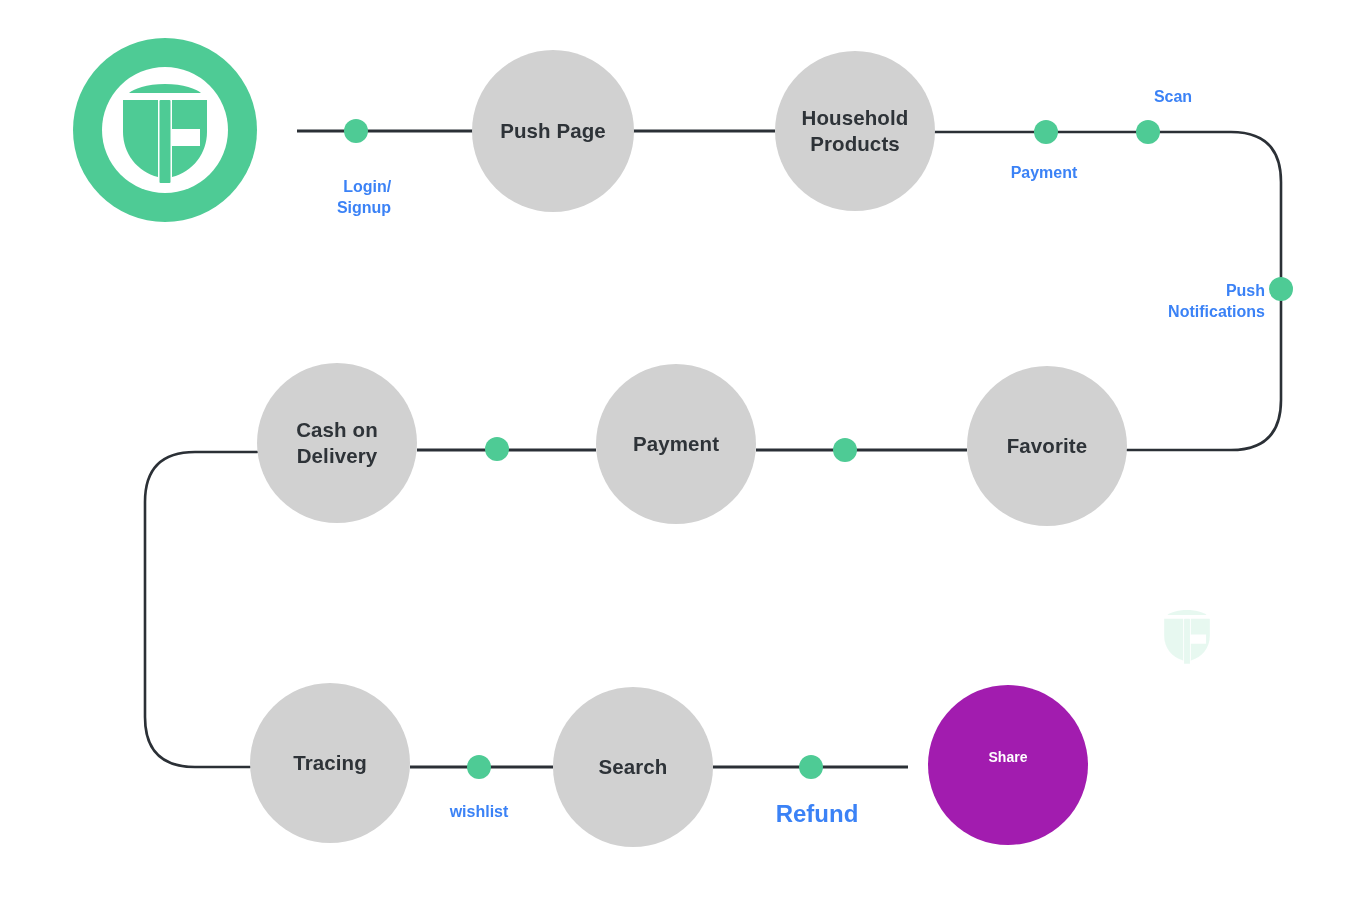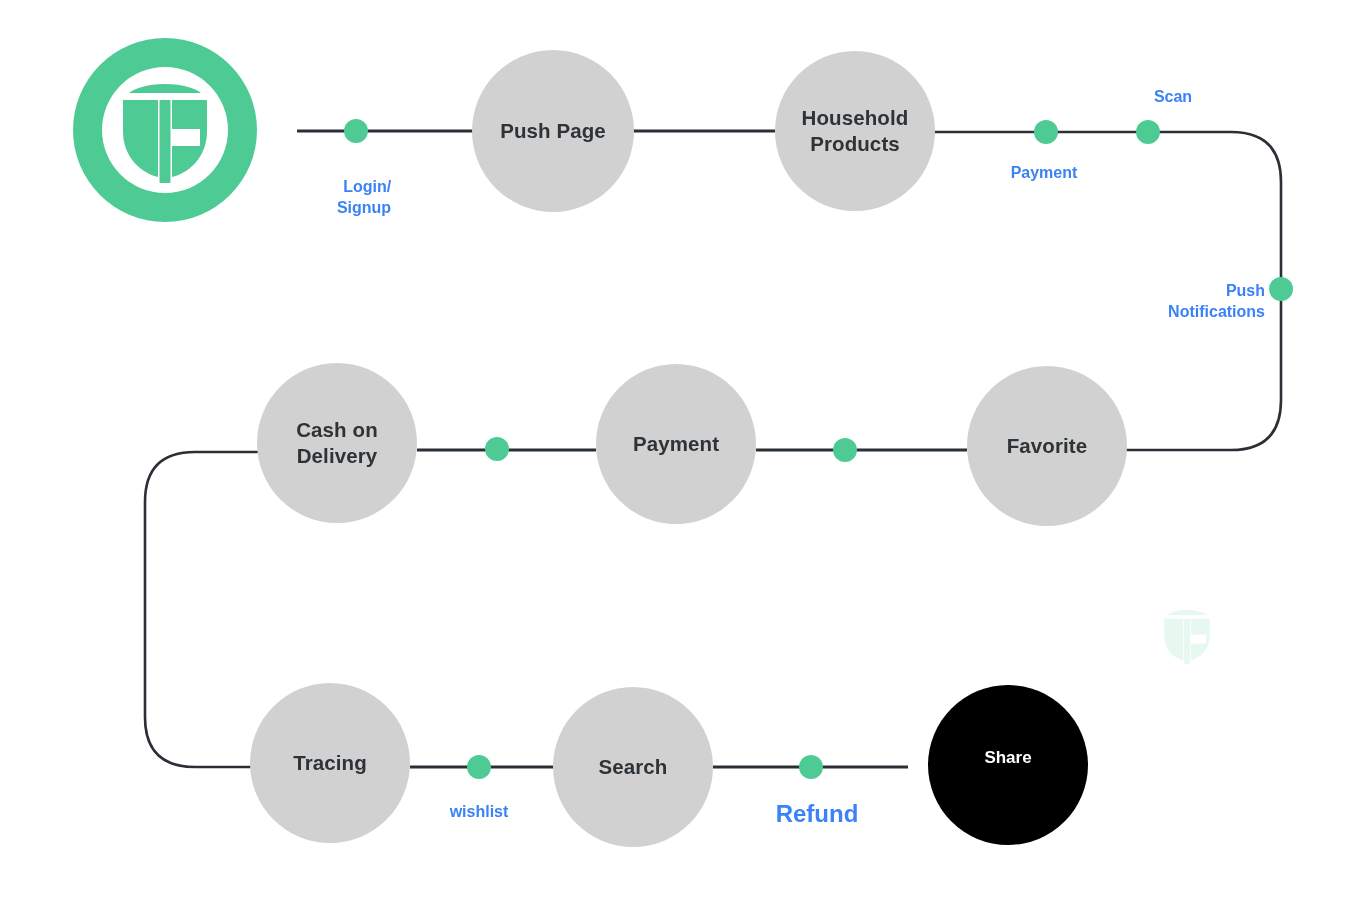--- a/index.html
+++ b/index.html
@@ -38,24 +38,24 @@
     line-height: 1.28;
   }
   .node-gray {
     background: #d1d1d1;
     color: #2e3338;
     font-weight: bold;
     font-size: 20.5px;
     letter-spacing: 0.1px;
   }
   .node-green {
-    background: #000000;
+    background: #a21caf;
     color: #ffffff;
     font-weight: bold;
-    font-size: 17px;
+    font-size: 14px;
   }
   .node-green .node-label {
     transform: translateY(-7px);
   }
   .node-label {
     padding: 0 10px;
     white-space: pre-line;
   }
 
   

